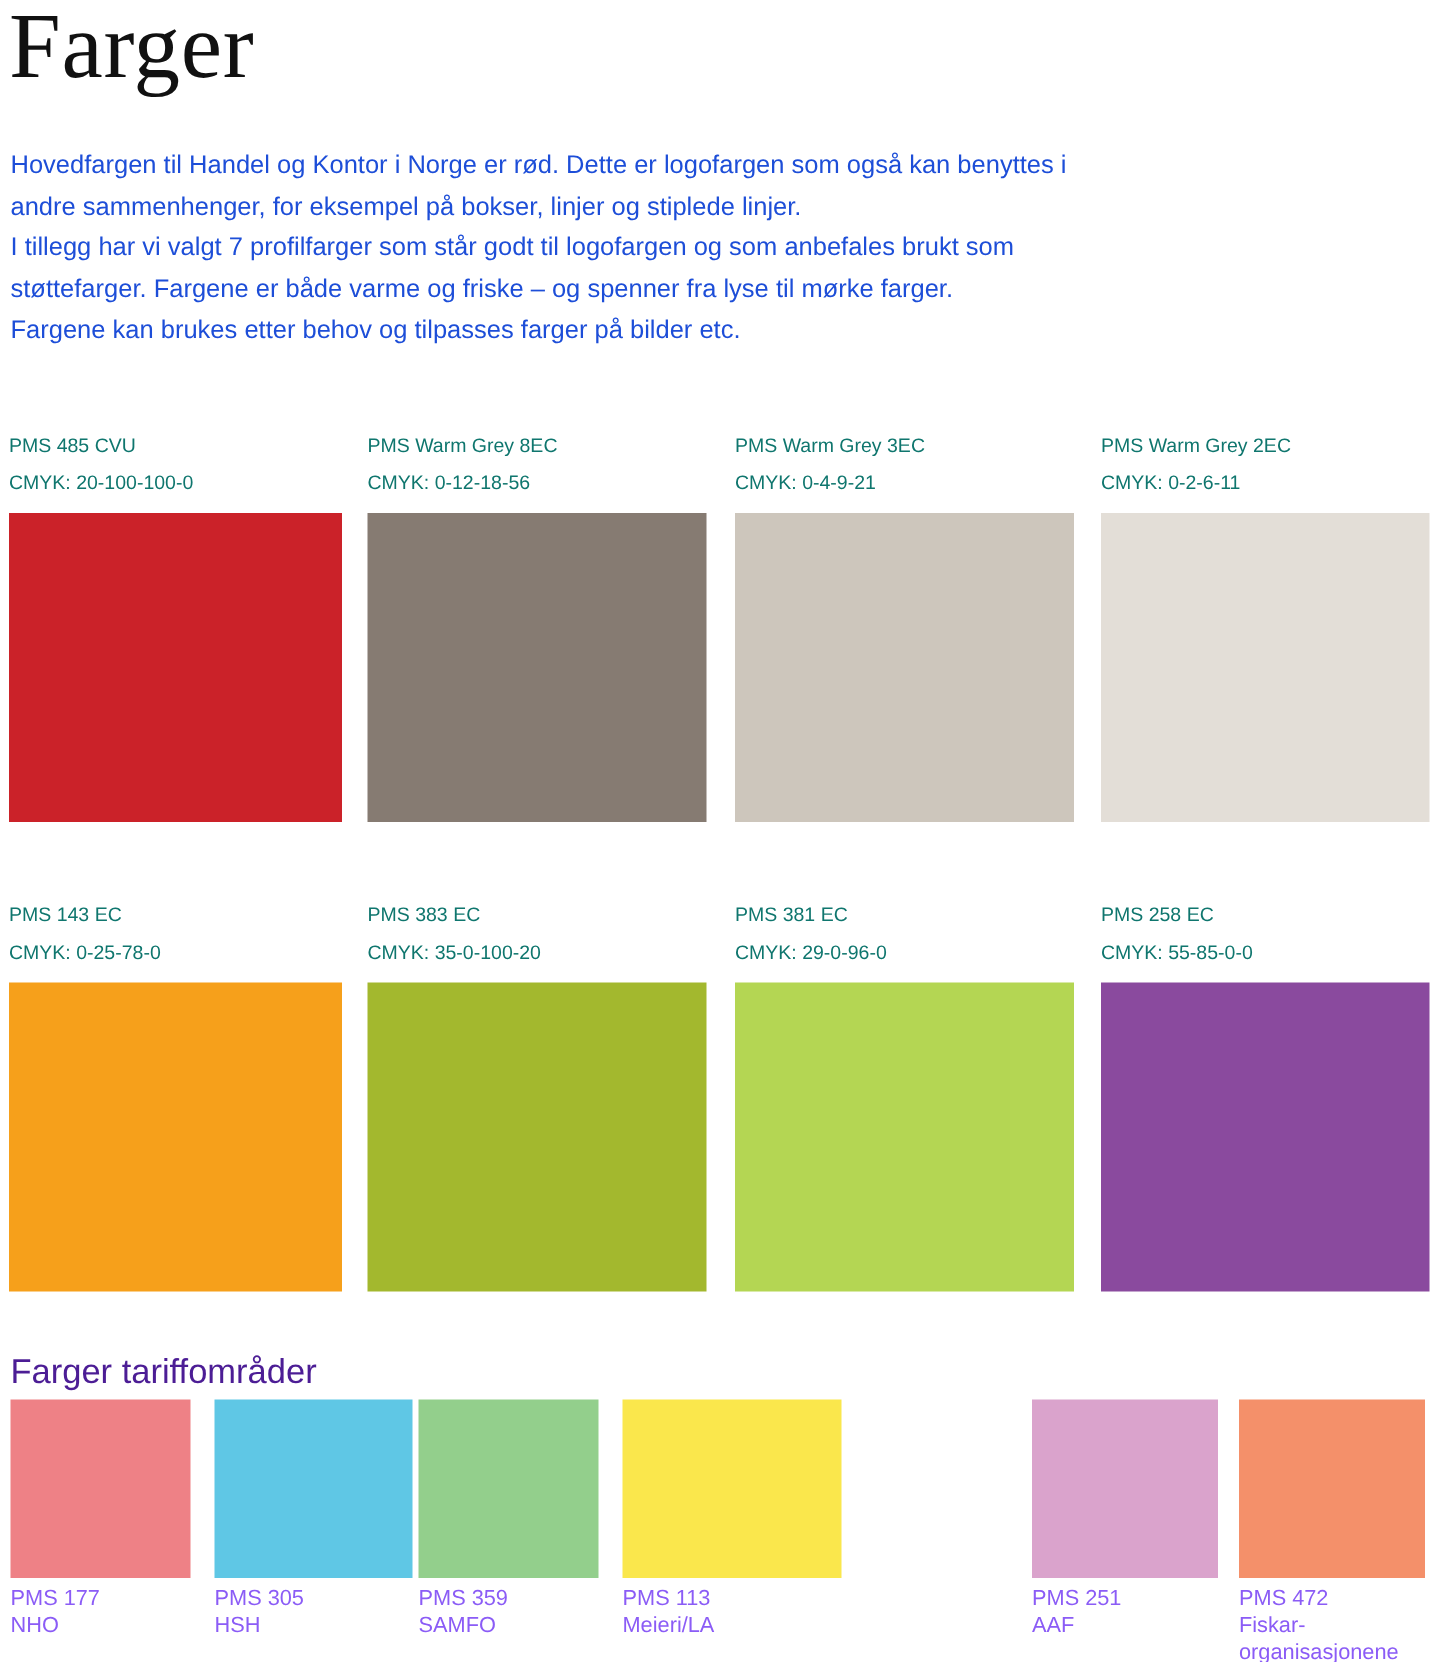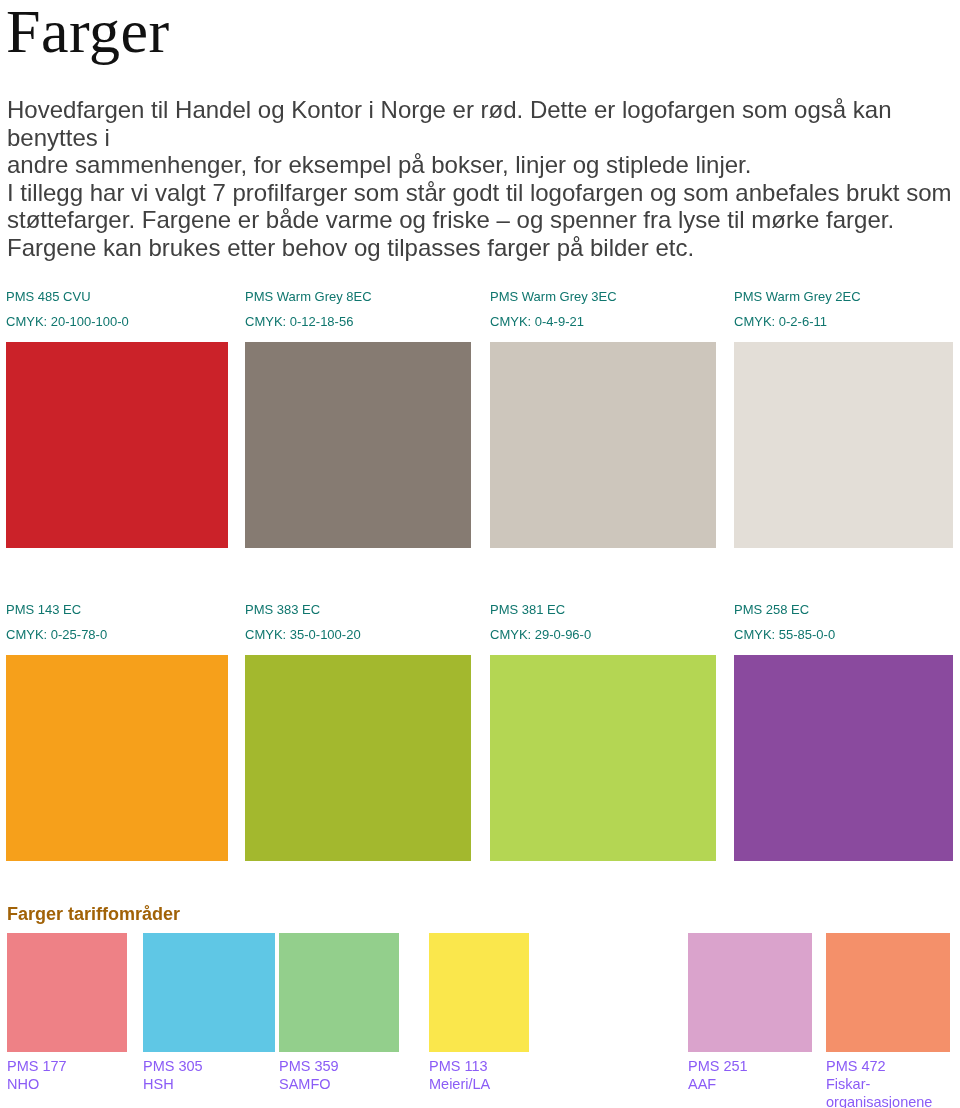--- a/index.html
+++ b/index.html
@@ -28,23 +28,23 @@
     letter-spacing: 0.5px;
     color: #111111;
   }
 
   
   .intro {
     position: absolute;
     left: 7px;
     top: 96px;
     width: 946px;
-    font-size: 24px;
+    font-size: 17px;
     line-height: 27.5px;
-    color: #404040;
+    color: #1d4ed8;
   }
   .intro p {
     margin: 0;
   }
 
   
   .palette-row {
     position: absolute;
     left: 0;
     width: 960px;
@@ -68,24 +68,23 @@
   .swatch-block {
     margin-top: 8px;
     height: 206px;
   }
 
   
   .tariff-heading {
     position: absolute;
     left: 7px;
     top: 901px;
-    font-size: 18px;
+    font-size: 23px;
     line-height: 26px;
-    color: #a16207;
-    font-weight: bold;
+    color: #4c1d95;
   }
   .tariff-row {
     position: absolute;
     left: 0;
     top: 933px;
     width: 960px;
     height: 175px;
   }
   .tariff-cell {
     position: absolute;
@@ -209,21 +208,21 @@
   </div>
 
   <div class="tariff-cell" style="left:279px;width:120px;">
     <div class="tariff-block" style="background:#93CF8C;"></div>
     <div class="tariff-label">
       <span class="t-pms">PMS 359</span>
       <span class="t-org">SAMFO</span>
     </div>
   </div>
 
-  <div class="tariff-cell" style="left:415px;width:100px;margin-left:14px;">
+  <div class="tariff-cell" style="left:415px;width:146px;">
     <div class="tariff-block" style="background:#FAE74C;"></div>
     <div class="tariff-label">
       <span class="t-pms">PMS 113</span>
       <span class="t-org">Meieri/LA</span>
     </div>
   </div>
 
 
   <div class="tariff-cell" style="left:688px;width:124px;">
     <div class="tariff-block" style="background:#DAA3CC;"></div>

